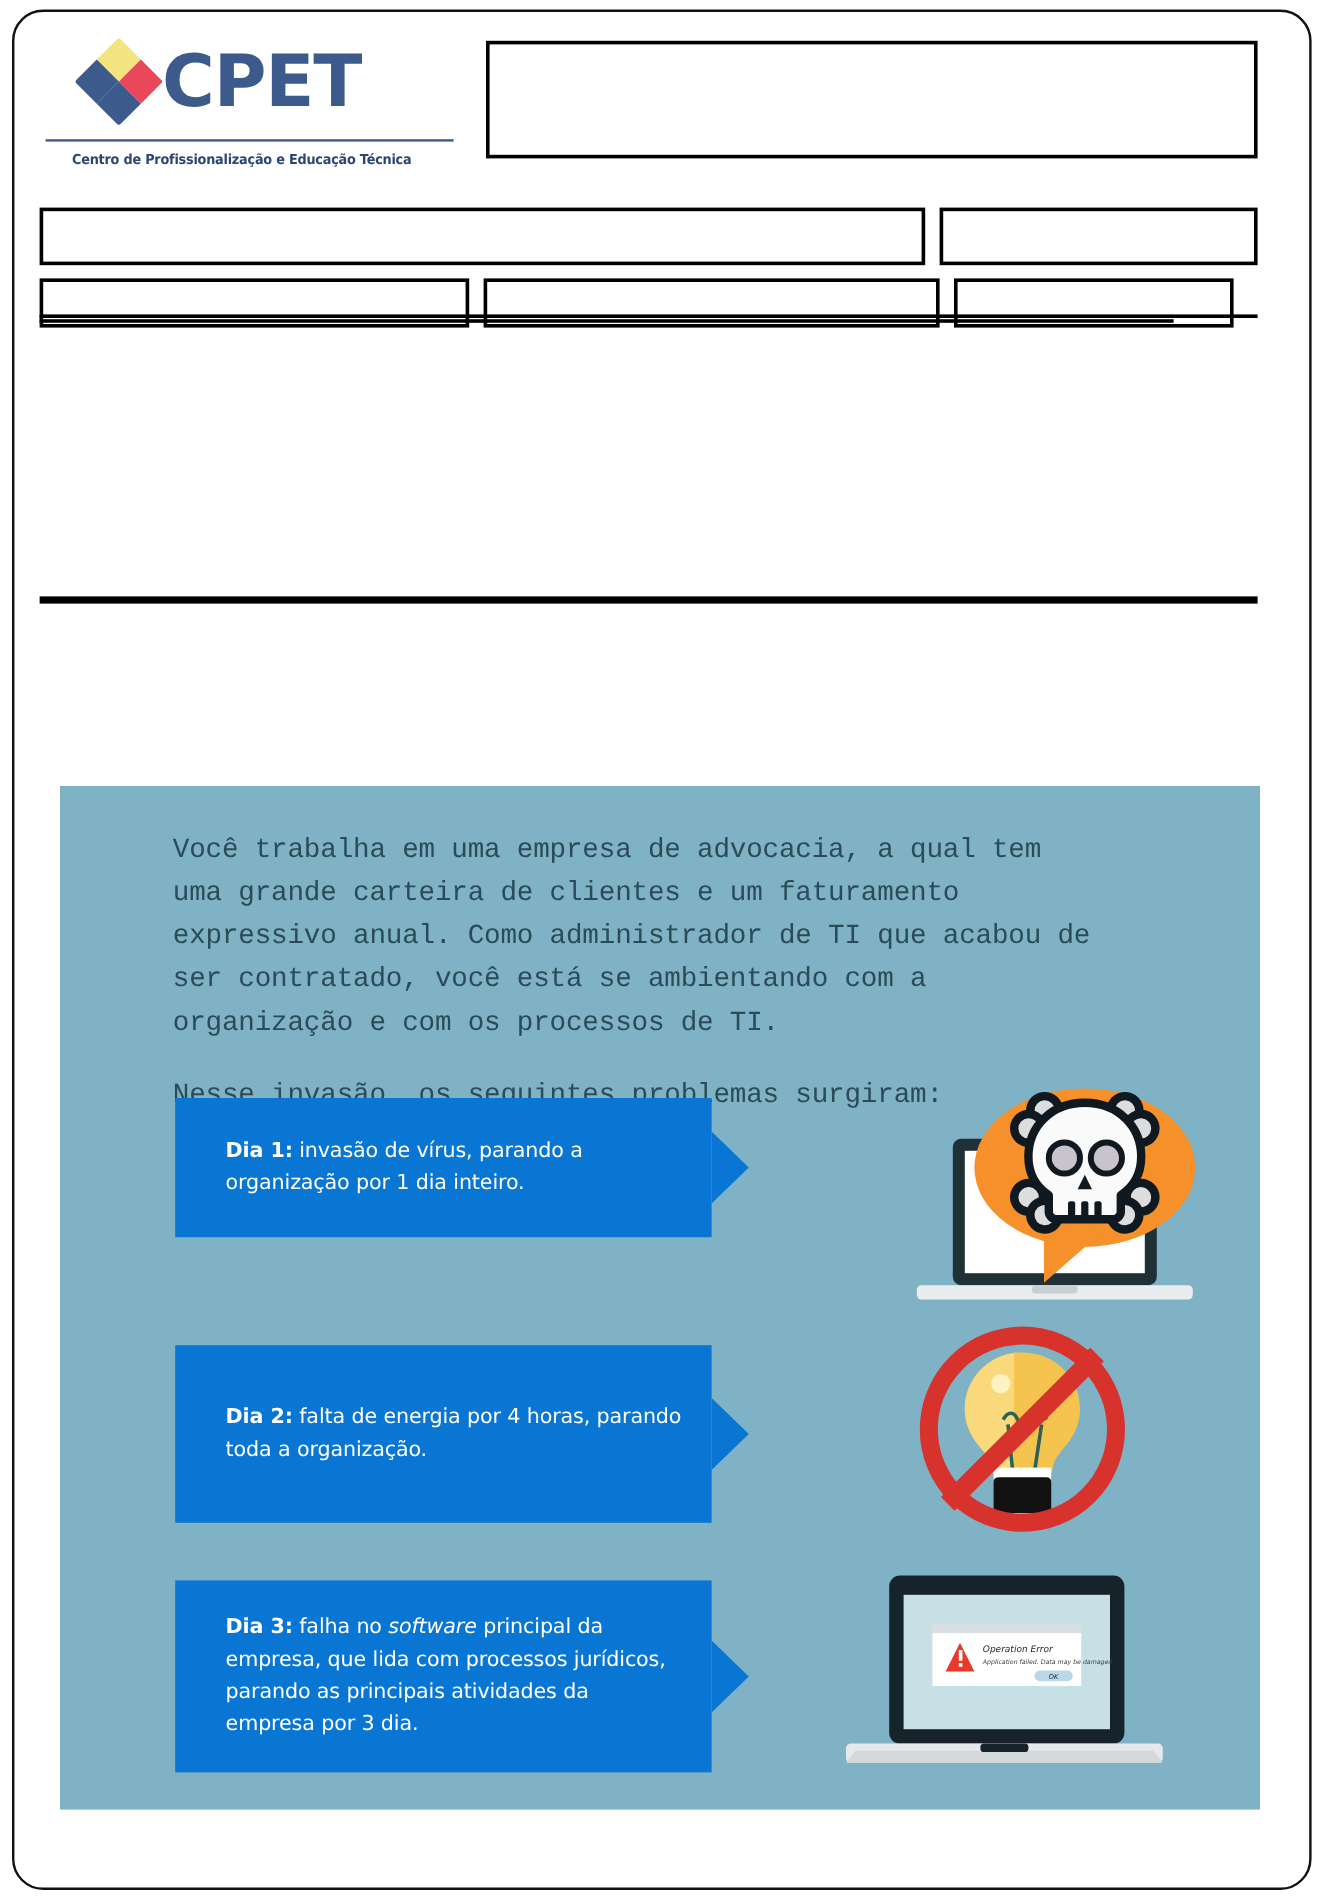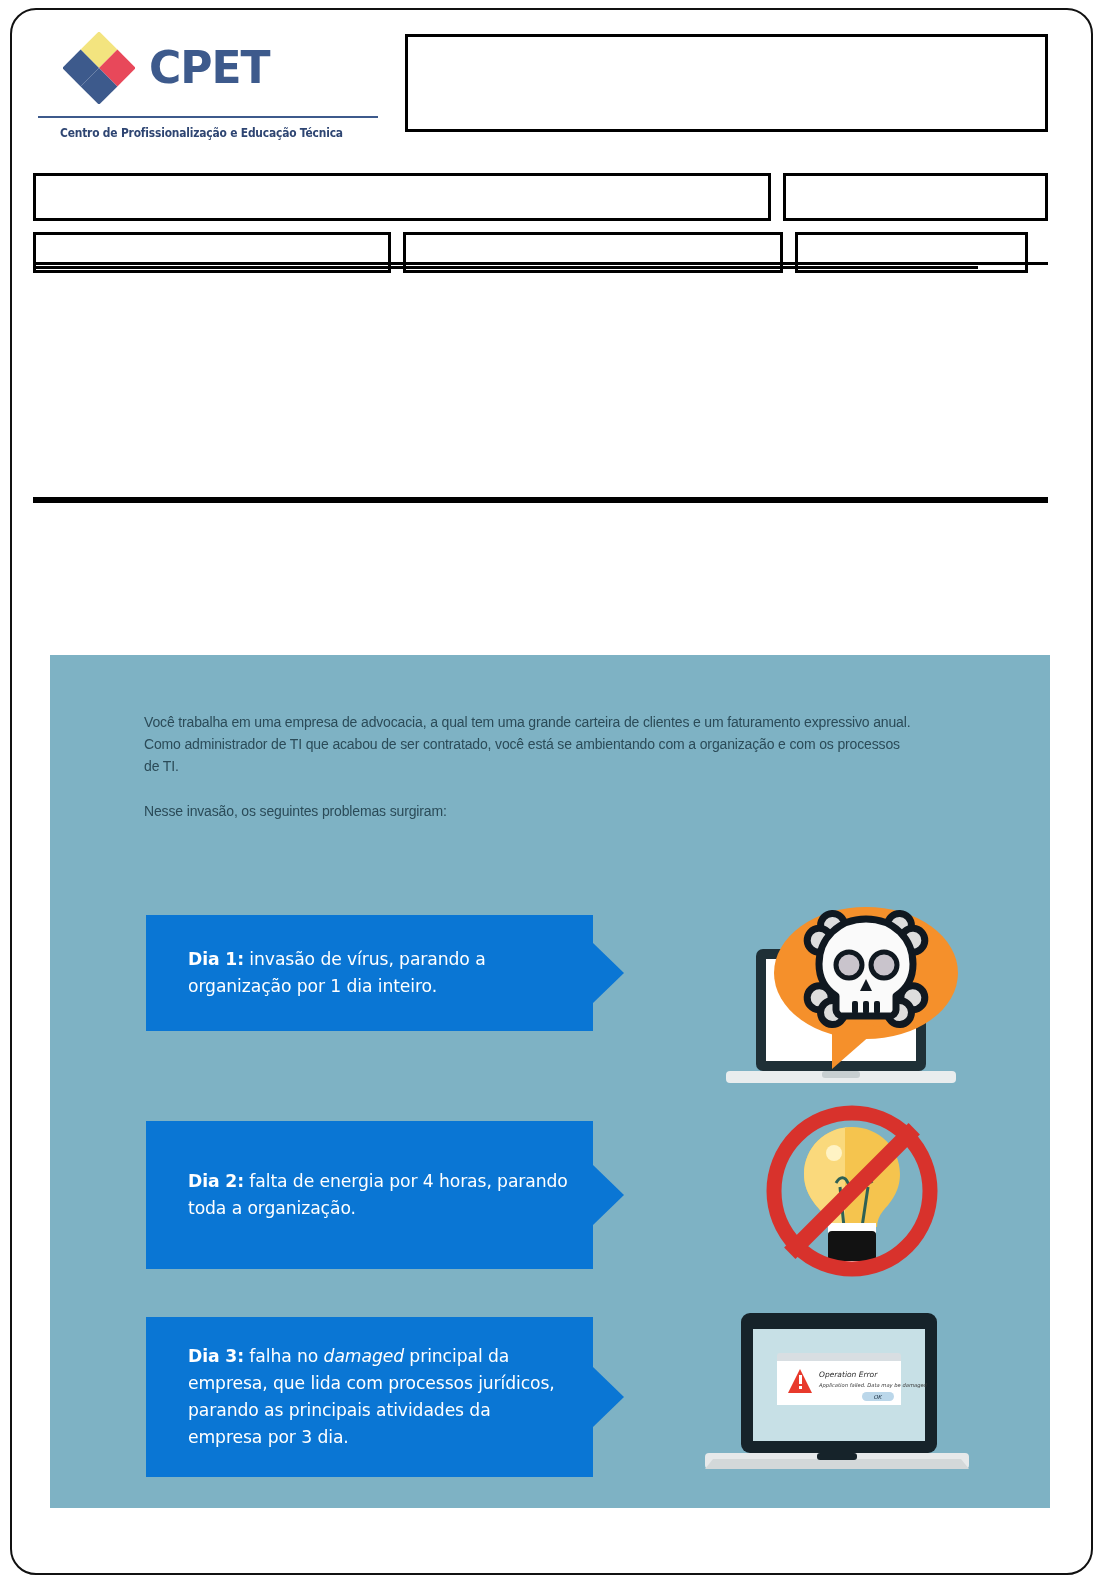--- a/index.html
+++ b/index.html
@@ -44,24 +44,23 @@
   }
   .logo-diamond{
     width:72px;height:72px;
     position:relative;
     flex:0 0 auto;
   }
   .logo-diamond svg{display:block;}
   .logo-word{
     font-family:"DejaVu Sans",sans-serif;
     font-weight:bold;
-    font-size:44px;
+    font-size:60px;
     letter-spacing:-1px;
     color:#3D5A8C;
-    margin-left:14px;
     line-height:1;
   }
   .logo-rule{
     margin:6px 0 0 5px;
     width:340px;
     height:2px;
     background:#3D5A8C;
   }
   .logo-sub{
     margin-top:8px;
@@ -129,40 +128,39 @@
     left:50px; top:655px;
     width:1000px;
     height:853px;
     background:#7EB2C4;
   }
   .intro{
     position:absolute;
     left:94px; top:35px;
     width:770px;
     color:#2B4B58;
-    font-family:Liberation Sans, sans-serif;
-    font-size:14px;
+    font-family:Liberation Mono, monospace;
+    font-size:23px;
     line-height:1.57;
     letter-spacing:-0.15px;
-    margin-top:22px;
   }
   .intro .p2{margin-top:23px;}
 
   
   .rows{
     position:absolute;
     left:0; top:246px;
     width:1000px;
   }
   .row{
     position:relative;
     width:1000px;
     display:block;
   }
-  .row-1{height:200px;}
+  .row-1{height:200px;padding-left:38px;}
   .row-2{height:206px;}
   .row-3{height:200px;}
 
   .callout{
     position:absolute;
     left:96px;
     background:#0A76D4;
     color:#ffffff;
     box-sizing:border-box;
   }
@@ -346,21 +344,21 @@
             <circle cx="90" cy="90" r="78" fill="none" stroke="#D8322C" stroke-width="15"></circle>
             <rect x="82" y="2" width="16" height="176" rx="0" fill="#D8322C" transform="rotate(45 90 90)"></rect>
           </svg>
         </div>
       </div>
 
       <div class="row row-3">
         <div class="callout co3">
           <div class="ctext">
             <div>
-              <b>Dia 3:</b><span> falha no </span><i>damaged</i><span> principal da empresa, que lida com processos jurídicos, parando as principais atividades da empresa por 3 dia.</span>
+              <b>Dia 3:</b><span> falha no </span><i>software</i><span> principal da empresa, que lida com processos jurídicos, parando as principais atividades da empresa por 3 dia.</span>
             </div>
           </div>
           <div class="nub"></div>
         </div>
 
         <div class="art art-3">
           <svg width="275" height="185" viewBox="0 0 275 185">
 
             <rect x="42" y="6" width="196" height="140" rx="9" fill="#16232A"></rect>
             <rect x="54" y="22" width="172" height="112" fill="#C7E0E6"></rect>

